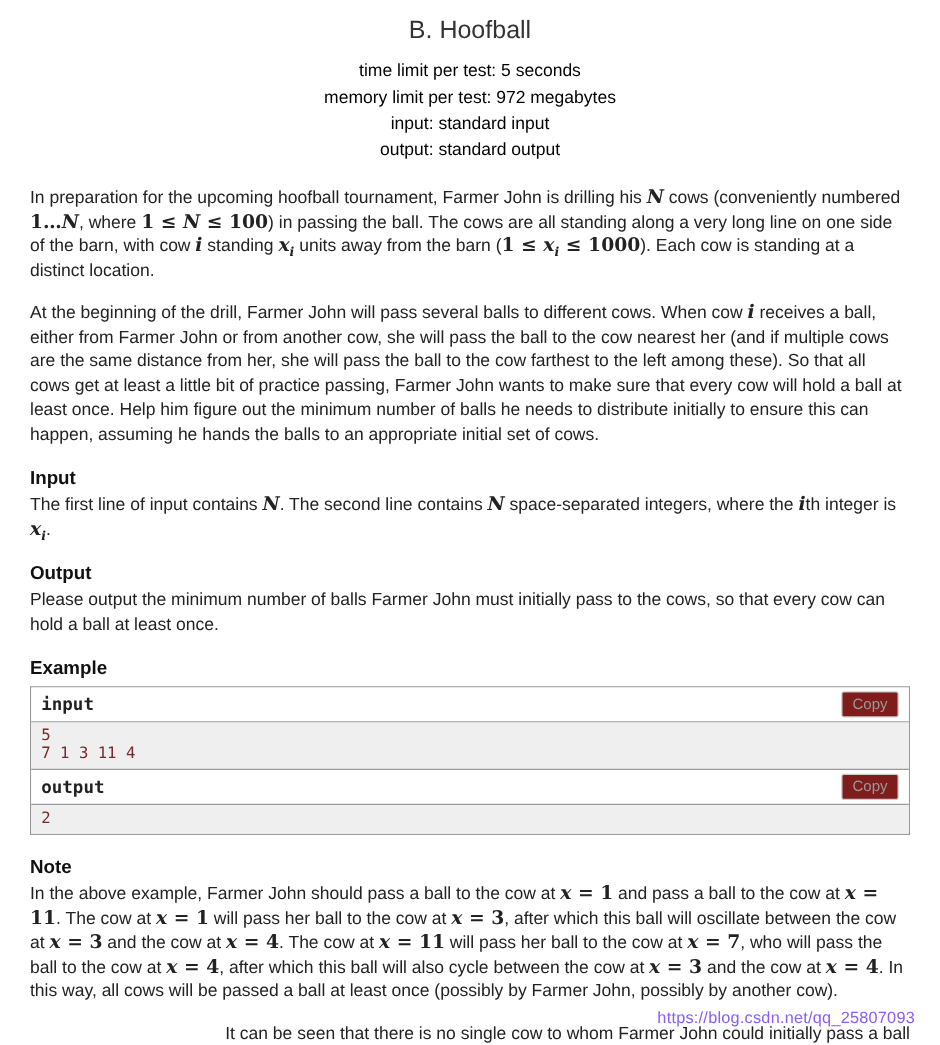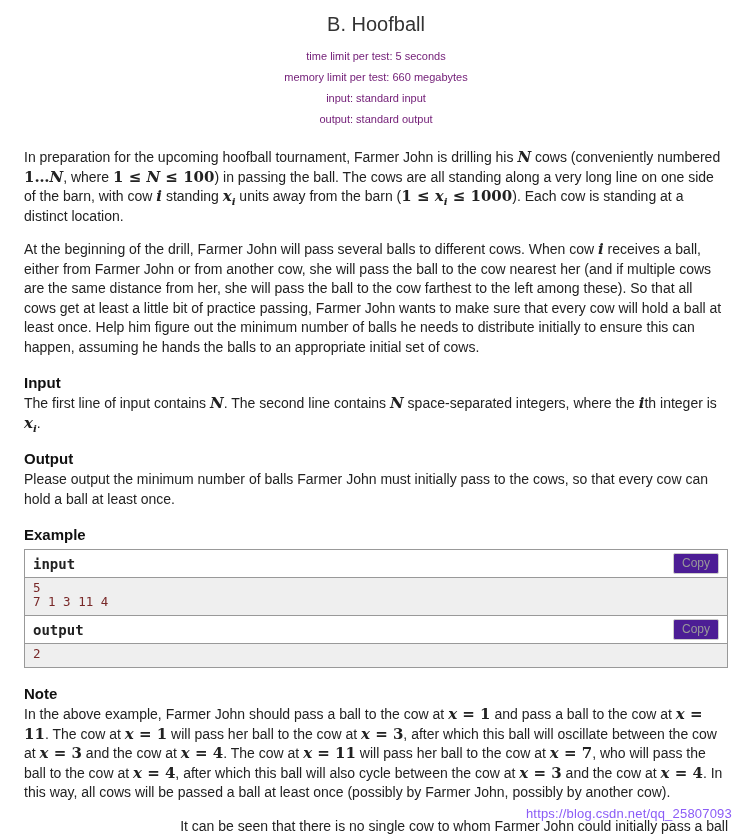--- a/index.html
+++ b/index.html
@@ -7,21 +7,21 @@
   body {
     width: 752px; height: 836px;
     font-family: "Liberation Sans", sans-serif;
     color: #222; font-size: 14px;
   }
   .page { position: relative; width: 752px; height: 836px; padding: 0 24px; overflow: hidden; }
 
   
   .header { text-align: center; padding-top: 13px; }
   .title { font-size: 20px; color: #333; margin-bottom: 10px; }
-  .meta div { font-size: 11px; line-height: 21px; color: #701a75; text-align: center; }
+  .meta div { font-size: 14px; line-height: 21px; color: #000000; text-align: center; }
 
   
   p { margin: 14px 0; line-height: 19.5px; }
   .statement { margin-top: 18px; }
   .statement p:first-child { margin-top: 0; }
 
   
   .section-title { font-size: 15px; font-weight: bold; color: #111; margin: 17px 0 3px 0; }
   .section p { margin: 3px 0 14px 0; }
 
@@ -33,21 +33,21 @@
   
   .sample-test { border: 1px solid #999; margin-top: 6px; }
   .sample-header {
     display: flex; justify-content: space-between; align-items: center;
     padding: 3px 8px; border-bottom: 1px solid #999;
     font-family: "DejaVu Sans Mono", monospace; font-weight: bold; font-size: 14px;
     background: #fff; min-height: 27px;
   }
   .copy-btn {
     font-family: "Liberation Sans", sans-serif; font-size: 12px;
-    color: #999; background: #4c1d95; border: 1px solid #ccc; border-radius: 2px;
+    color: #999; background: #7f1d1d; border: 1px solid #ccc; border-radius: 2px;
     padding: 2px 8px; line-height: 15px; cursor: pointer;
   }
   pre.sample {
     margin: 0; padding: 3px 8px 6px 8px; background: #efefef;
     border-bottom: 1px solid #999;
     font-family: "DejaVu Sans Mono", monospace; font-size: 12.5px; line-height: 14px;
     color: #782828; white-space: pre;
   }
   pre.sample.last { border-bottom: none; }
 
@@ -62,21 +62,21 @@
 </style>
 </head>
 <body>
 
 <div class="page">
 
   <div class="header">
     <div class="title">B. Hoofball</div>
     <div class="meta">
       <div>time limit per test: 5 seconds</div>
-      <div>memory limit per test: 660 megabytes</div>
+      <div>memory limit per test: 972 megabytes</div>
       <div>input: standard input</div>
       <div>output: standard output</div>
     </div>
   </div>
 
   <div class="statement">
     <p>In preparation for the upcoming hoofball tournament, Farmer John is drilling his <span class="mv">N</span> cows (conveniently numbered <span class="mn">1…</span><span class="mv">N</span>, where <span class="mn">1 ≤ </span><span class="mv">N</span><span class="mn"> ≤ 100</span>) in passing the ball. The cows are all standing along a very long line on one side of the barn, with cow <span class="mv">i</span> standing <span class="mv">x<sub>i</sub></span> units away from the barn (<span class="mn">1 ≤ </span><span class="mv">x<sub>i</sub></span><span class="mn"> ≤ 1000</span>). Each cow is standing at a distinct location.</p>
     <p>At the beginning of the drill, Farmer John will pass several balls to different cows. When cow <span class="mv">i</span> receives a ball, either from Farmer John or from another cow, she will pass the ball to the cow nearest her (and if multiple cows are the same distance from her, she will pass the ball to the cow farthest to the left among these). So that all cows get at least a little bit of practice passing, Farmer John wants to make sure that every cow will hold a ball at least once. Help him figure out the minimum number of balls he needs to distribute initially to ensure this can happen, assuming he hands the balls to an appropriate initial set of cows.</p>
   </div>
 

